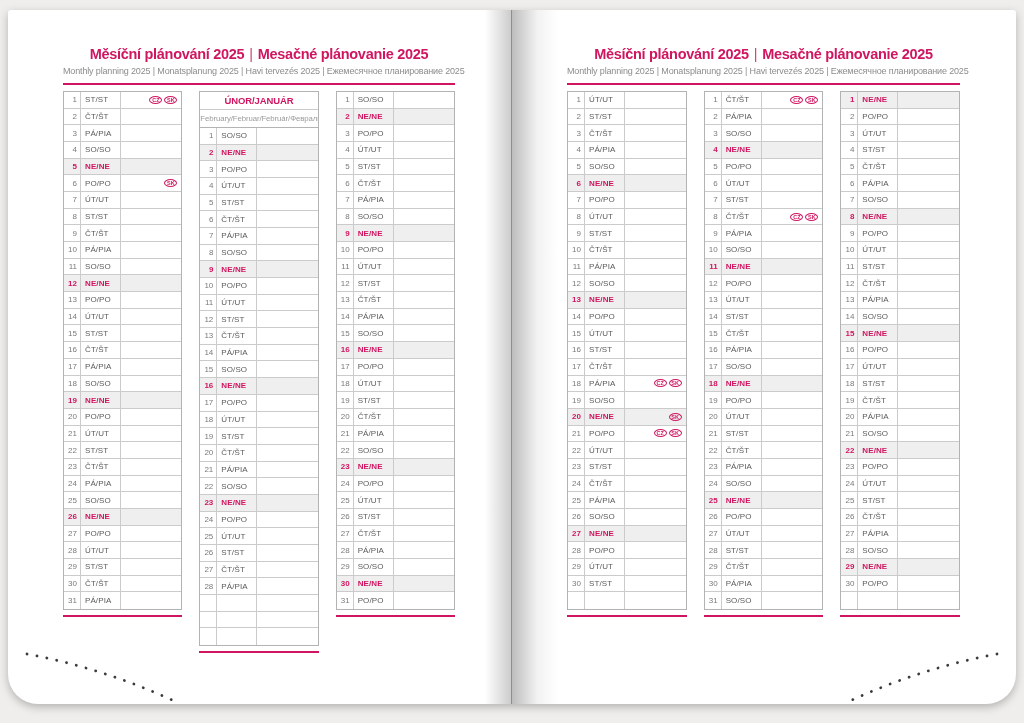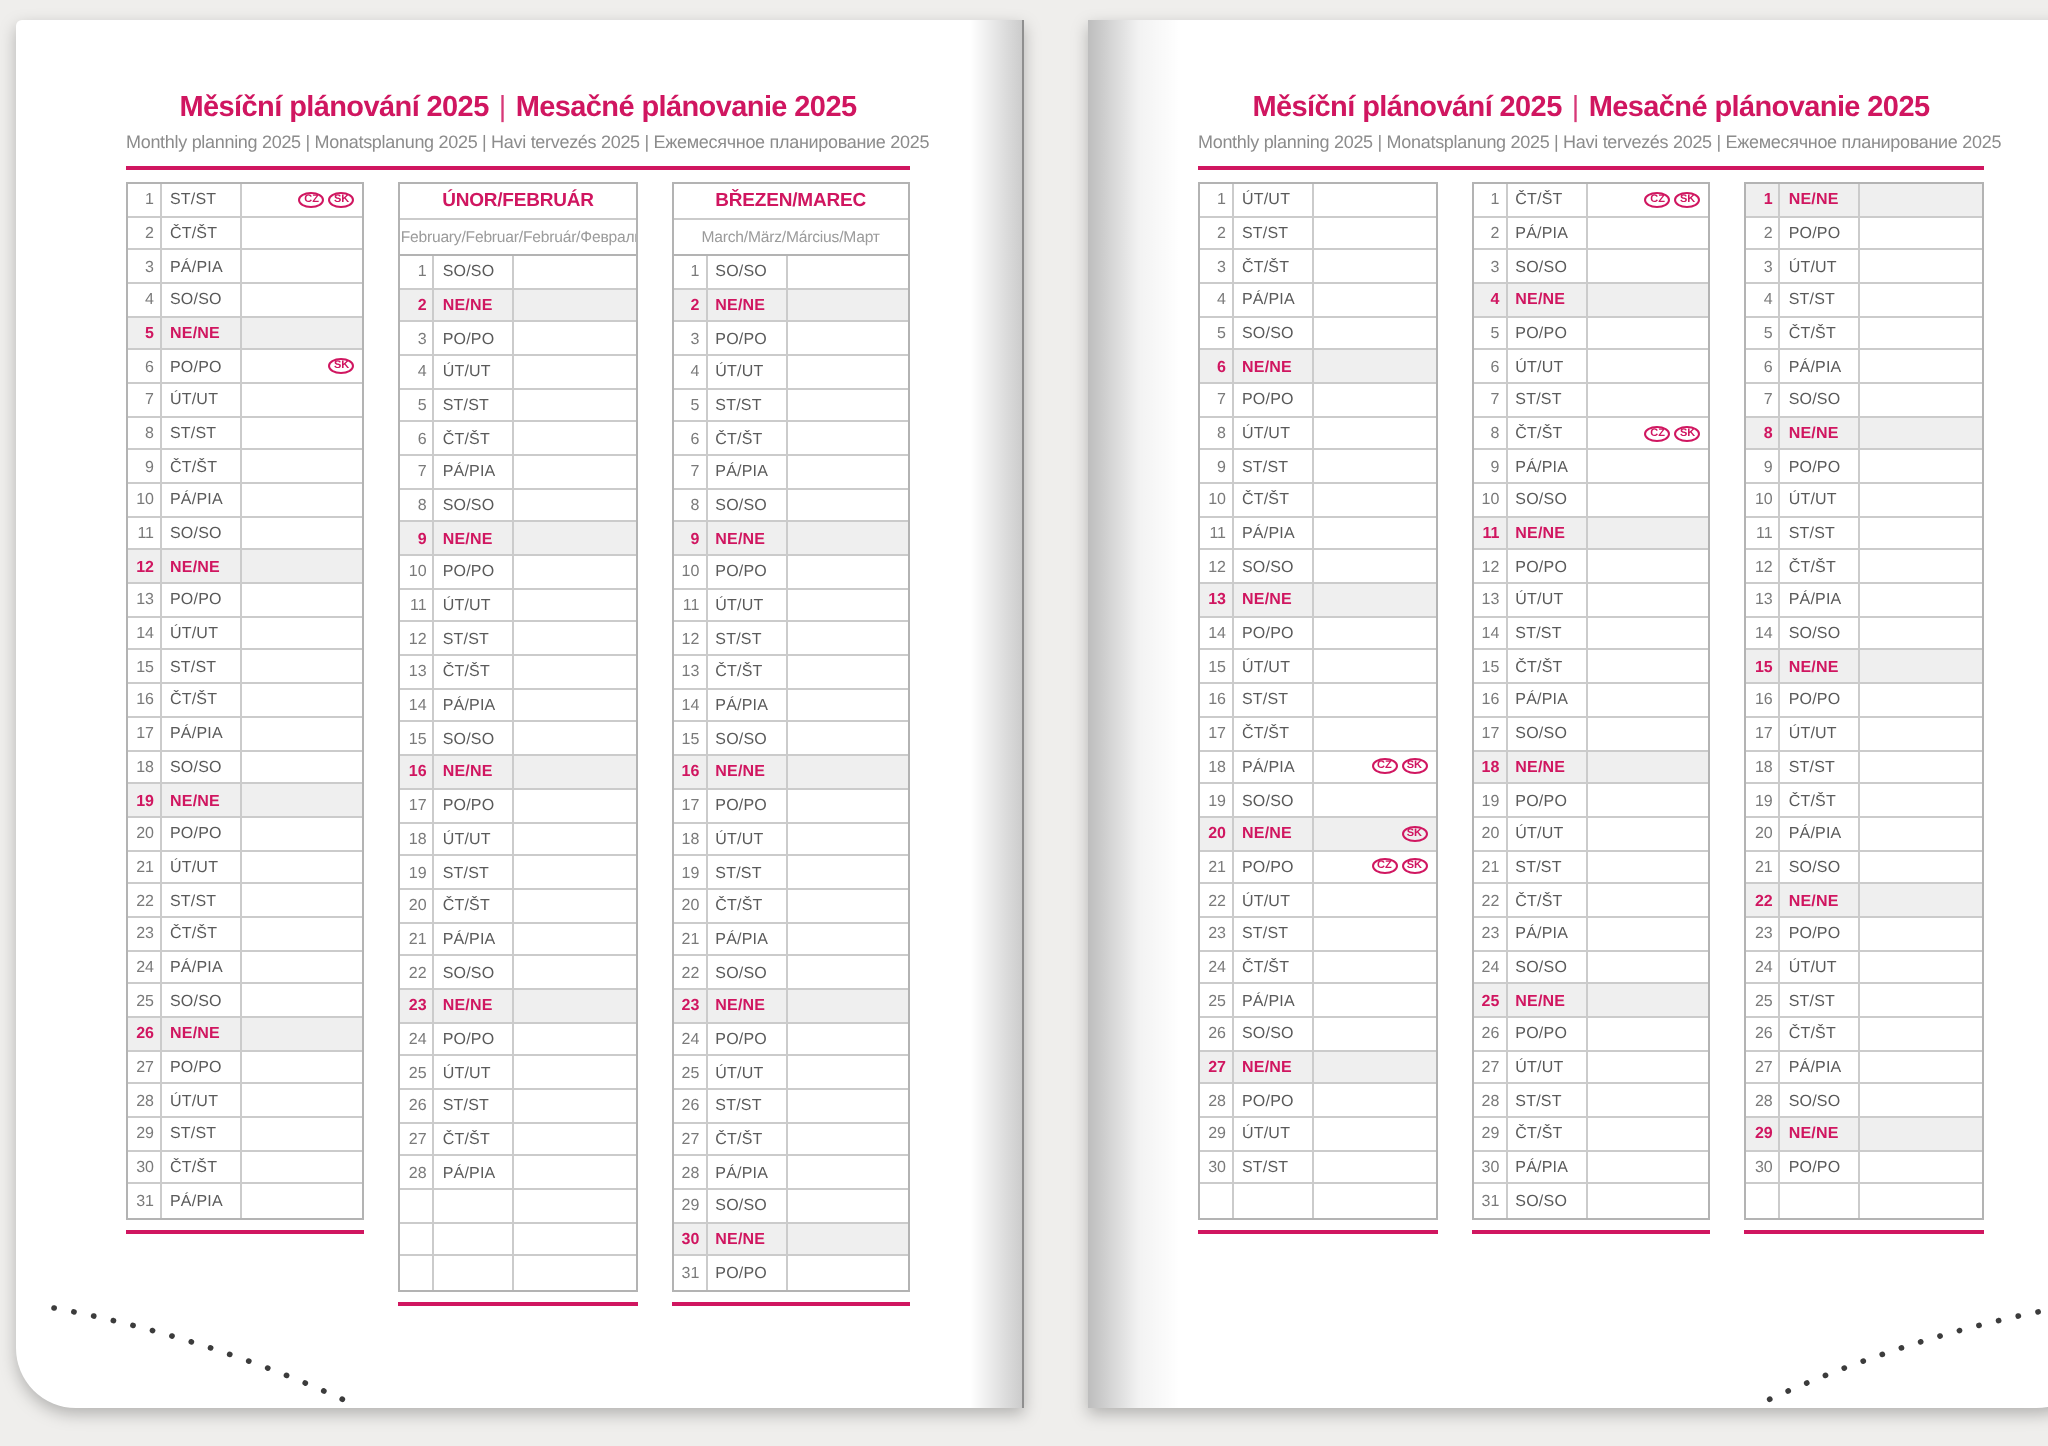--- a/index.html
+++ b/index.html
@@ -8,21 +8,21 @@
     --border:#b3b3b3;
     --inner:#cbcbcb;
     --daytext:#5a5a5a;
     --numtext:#7a7a7a;
     --subtext:#8c8c8c;
   }
   *{margin:0;padding:0;box-sizing:border-box;}
   html,body{width:1024px;height:723px;overflow:hidden;}
   body{background:#efeeec;font-family:"Liberation Sans",sans-serif;position:relative;}
   .book{position:absolute;left:8px;top:10px;width:840px;height:694px;display:flex;
-        filter:drop-shadow(0 3px 4px rgba(0,0,0,.25));gap:32px;}
+        filter:drop-shadow(0 3px 4px rgba(0,0,0,.25));}
   .page{background:#fff;width:504px;height:100%;position:relative;}
   .page-left{border-radius:3px 0 0 30px;}
   .page-right{border-radius:0 3px 30px 0;}
   .page-left::after{content:"";position:absolute;top:0;right:0;width:26px;height:100%;
         background:linear-gradient(to right,rgba(0,0,0,0),rgba(0,0,0,.20));pointer-events:none;}
   .page-right::before{content:"";position:absolute;top:0;left:0;width:46px;height:100%;
         background:linear-gradient(to right,rgba(0,0,0,.26),rgba(0,0,0,.05) 55%,rgba(0,0,0,0));pointer-events:none;}
   .page-left{border-right:1px solid #8f8f8f;}
   .page-inner{position:relative;height:100%;padding:36px 56px 0 55px;}
   .page-title{font-size:14.5px;font-weight:bold;color:var(--accent);text-align:center;
@@ -227,21 +227,21 @@
               <div class="row">
                 <span class="c-num">31</span>
                 <span class="c-day">PÁ/PIA</span>
                 <span class="c-note"></span>
               </div>
             </div>
             <div class="col-rule"></div>
           </div>
         <div class="month">
             <div class="mh">
-              <div class="mh-name">ÚNOR/FEBRUÁR</div>
+              <div class="mh-name">ÚNOR/JANUÁR</div>
               <div class="mh-langs">February/Februar/Február/Февраль</div>
             </div>
             <div class="rows">
               <div class="row">
                 <span class="c-num">1</span>
                 <span class="c-day">SO/SO</span>
                 <span class="c-note"></span>
               </div>
               <div class="row sun">
                 <span class="c-num">2</span>
@@ -390,24 +390,20 @@
               </div>
               <div class="row">
                 <span class="c-num"></span>
                 <span class="c-day"></span>
                 <span class="c-note"></span>
               </div>
             </div>
             <div class="col-rule"></div>
           </div>
         <div class="month">
-            <div class="mh">
-              <div class="mh-name">BŘEZEN/MAREC</div>
-              <div class="mh-langs">March/März/Március/Март</div>
-            </div>
             <div class="rows">
               <div class="row">
                 <span class="c-num">1</span>
                 <span class="c-day">SO/SO</span>
                 <span class="c-note"></span>
               </div>
               <div class="row sun">
                 <span class="c-num">2</span>
                 <span class="c-day">NE/NE</span>
                 <span class="c-note"></span>

